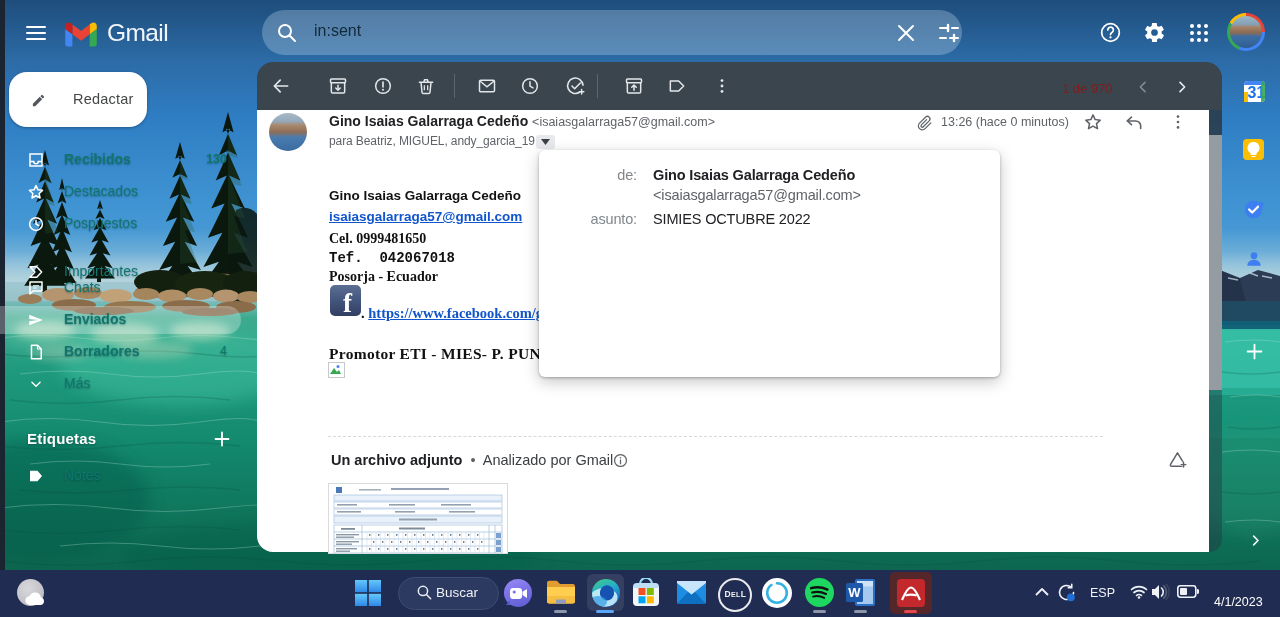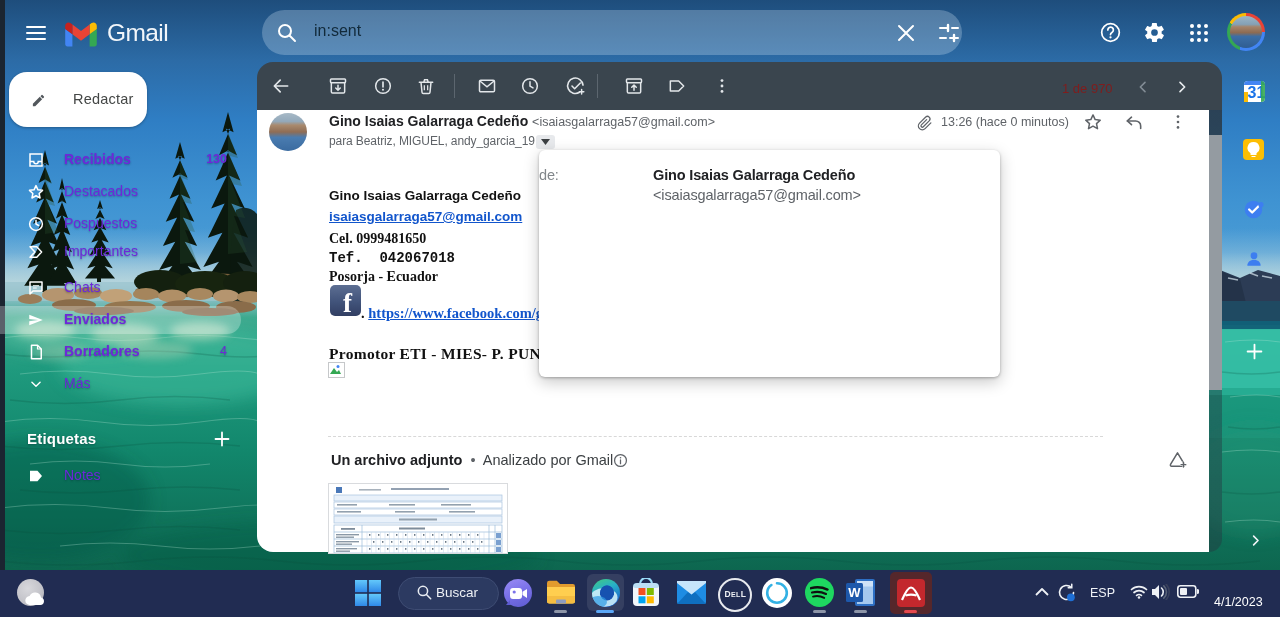--- a/index.html
+++ b/index.html
@@ -14,37 +14,37 @@
   #burger{left:26px;top:26px;width:20px;height:14px;}
   #burger div{height:2px;background:#fff;border-radius:1px;margin-bottom:4px;}
   #gtext{left:107px;top:19px;color:#f2f6fa;font-size:24.5px;letter-spacing:-.6px;}
   #search{left:262px;top:10px;width:700px;height:45px;border-radius:23px;
     background:rgba(215,232,248,.28);}
   #stext{left:314px;top:22px;font-size:16px;color:#122a3a;}
   
   #compose{left:9px;top:72px;width:138px;height:55px;background:#fff;border-radius:18px;
     box-shadow:0 1px 3px rgba(0,0,0,.3);}
   #compose span{position:absolute;left:64px;top:19px;font-size:14.5px;color:#444746;letter-spacing:.2px;}
-  .nav{left:0;top:0;width:257px;height:32px;color:#6d28d9;}
+  .nav{left:0;top:0;width:257px;height:32px;color:#0f766e;}
   .nav .ic{position:absolute;left:27px;top:7px;width:18px;height:18px;}
   .nav .lb{position:absolute;left:64px;top:7px;font-size:14px;text-shadow:0 1px 2px rgba(0,30,40,.35);}
   .nav .ct{position:absolute;right:30px;top:8px;font-size:12.5px;font-weight:bold;text-shadow:0 1px 2px rgba(0,30,40,.35);}
   #selpill{left:0px;top:306px;width:241px;height:28px;border-radius:0 14px 14px 0;
     background:rgba(255,255,255,.28);}
   
   #toolbar{left:257px;top:62px;width:965px;height:48px;background:#3a454e;border-radius:16px 16px 0 0;}
   #content{left:257px;top:110px;width:952px;height:442px;background:#fff;border-radius:0 0 0 16px;}
   #sstrip{left:1209px;top:110px;width:13px;height:442px;background:linear-gradient(180deg,rgba(42,52,60,.8) 0,rgba(42,52,60,.8) 24px,rgba(38,52,64,.42) 55px,rgba(38,52,64,.42) 100%);border-radius:0 0 14px 0;}
   #sthumb{left:0px;top:25px;width:13px;height:255px;background:#949ba1;}
   
   #popup{left:539px;top:150px;width:461px;height:227px;background:#fff;border-radius:6px;
     box-shadow:0 1px 3px rgba(0,0,0,.28),0 5px 16px rgba(0,0,0,.22);padding:0;}
   #popup table{border-collapse:collapse;margin:16px 0 0 0;}
   #popup td{font-size:14.5px;letter-spacing:-.15px;vertical-align:top;padding:0 0 5px 0;line-height:19.5px;}
-  #popup td.l{width:98px;text-align:left;color:#82878b;padding-right:16px;white-space:nowrap;}
+  #popup td.l{width:98px;text-align:right;color:#82878b;padding-right:16px;white-space:nowrap;}
   #popup td.v{color:#202124;}
   
   #taskbar{left:0;top:570px;width:1280px;height:47px;background:#212c52;}
   
   .t{position:absolute;white-space:nowrap;}
 </style></head>
 <body>
 <div class="abs" id="wall">
 <svg width="1280" height="574" viewBox="0 0 1280 574">
   <defs>
@@ -229,21 +229,21 @@
     </svg>
     <span class="lb">Destacados</span>
   </div>
 <div class="abs nav" style="top:208px">
     <svg class="ic" viewBox="0 0 24 24" fill="none" stroke="#fff" stroke-width="2">
       <circle cx="12" cy="12" r="8.5"></circle>
       <path d="M12 7 v5 l3.5 2" stroke-linecap="round"></path>
     </svg>
     <span class="lb">Pospuestos</span>
   </div>
-<div class="abs nav" style="top:236px">
+<div class="abs nav" style="top:256px">
     <svg class="ic" viewBox="0 0 24 24" fill="none" stroke="#fff" stroke-width="2" stroke-linejoin="round">
       <path d="M4 5 h9 l6.5 7 -6.5 7 h-9 l6.5-7Z"></path>
     </svg>
     <span class="lb">Importantes</span>
   </div>
 <div class="abs nav" style="top:272px">
     <svg class="ic" viewBox="0 0 24 24" fill="none" stroke="#fff" stroke-width="2">
       <path d="M4 4 h16 v12 h-12 l-4 4Z" stroke-linejoin="round"></path>
       <path d="M8 9 h8 M8 12 h5" stroke-width="1.6"></path>
     </svg>
@@ -484,20 +484,24 @@
 </div>
 
 <div class="abs" id="popup">
 <table>
 <tbody>
         <tr>
           <td class="l">de:</td>
           <td class="v"><b>Gino Isaias Galarraga Cedeño</b><br>
 <span style="color:#5f6368">&lt;isaiasgalarraga57@gmail.com&gt;</span></td>
         </tr>
+<tr>
+          <td class="l">asunto:</td>
+          <td class="v">SIMIES OCTUBRE 2022</td>
+        </tr>
 </tbody>
     </table>
 </div>
 <div class="abs" style="left:1244px;top:81px;width:21px;height:21px;border-radius:4px;background:#fff">
     <span style="position:absolute;left:3.5px;top:3px;font-size:16px;font-weight:bold;color:#1a73e8">31</span>
     <div style="position:absolute;left:0;top:0;width:21px;height:4px;background:#4285f4;border-radius:4px 4px 0 0"></div>
     <div style="position:absolute;right:0;top:0;width:4px;height:21px;background:#34a853;border-radius:0 4px 4px 0;opacity:.9"></div>
     <div style="position:absolute;left:0;bottom:0;width:4px;height:10px;background:#fbbc04"></div>
   </div>
 <div class="abs" style="left:1243px;top:139px;width:21px;height:21px;border-radius:4px;background:#fcbe03">

